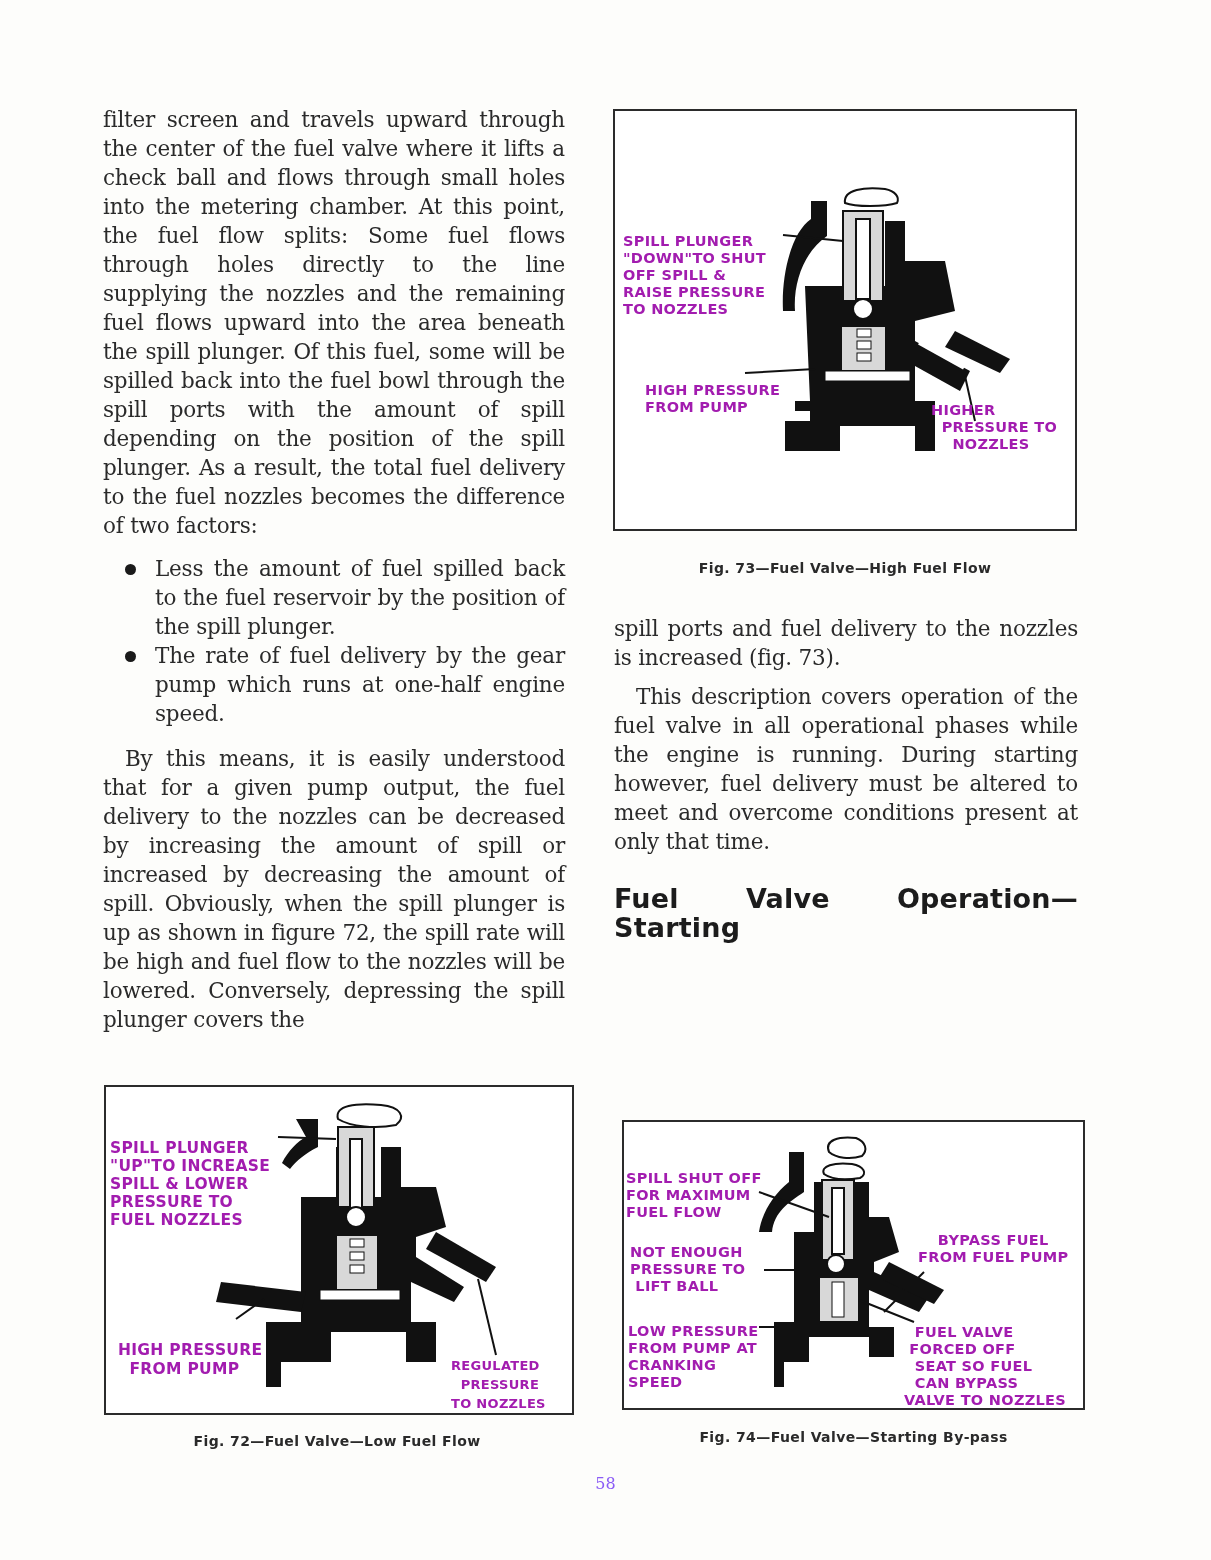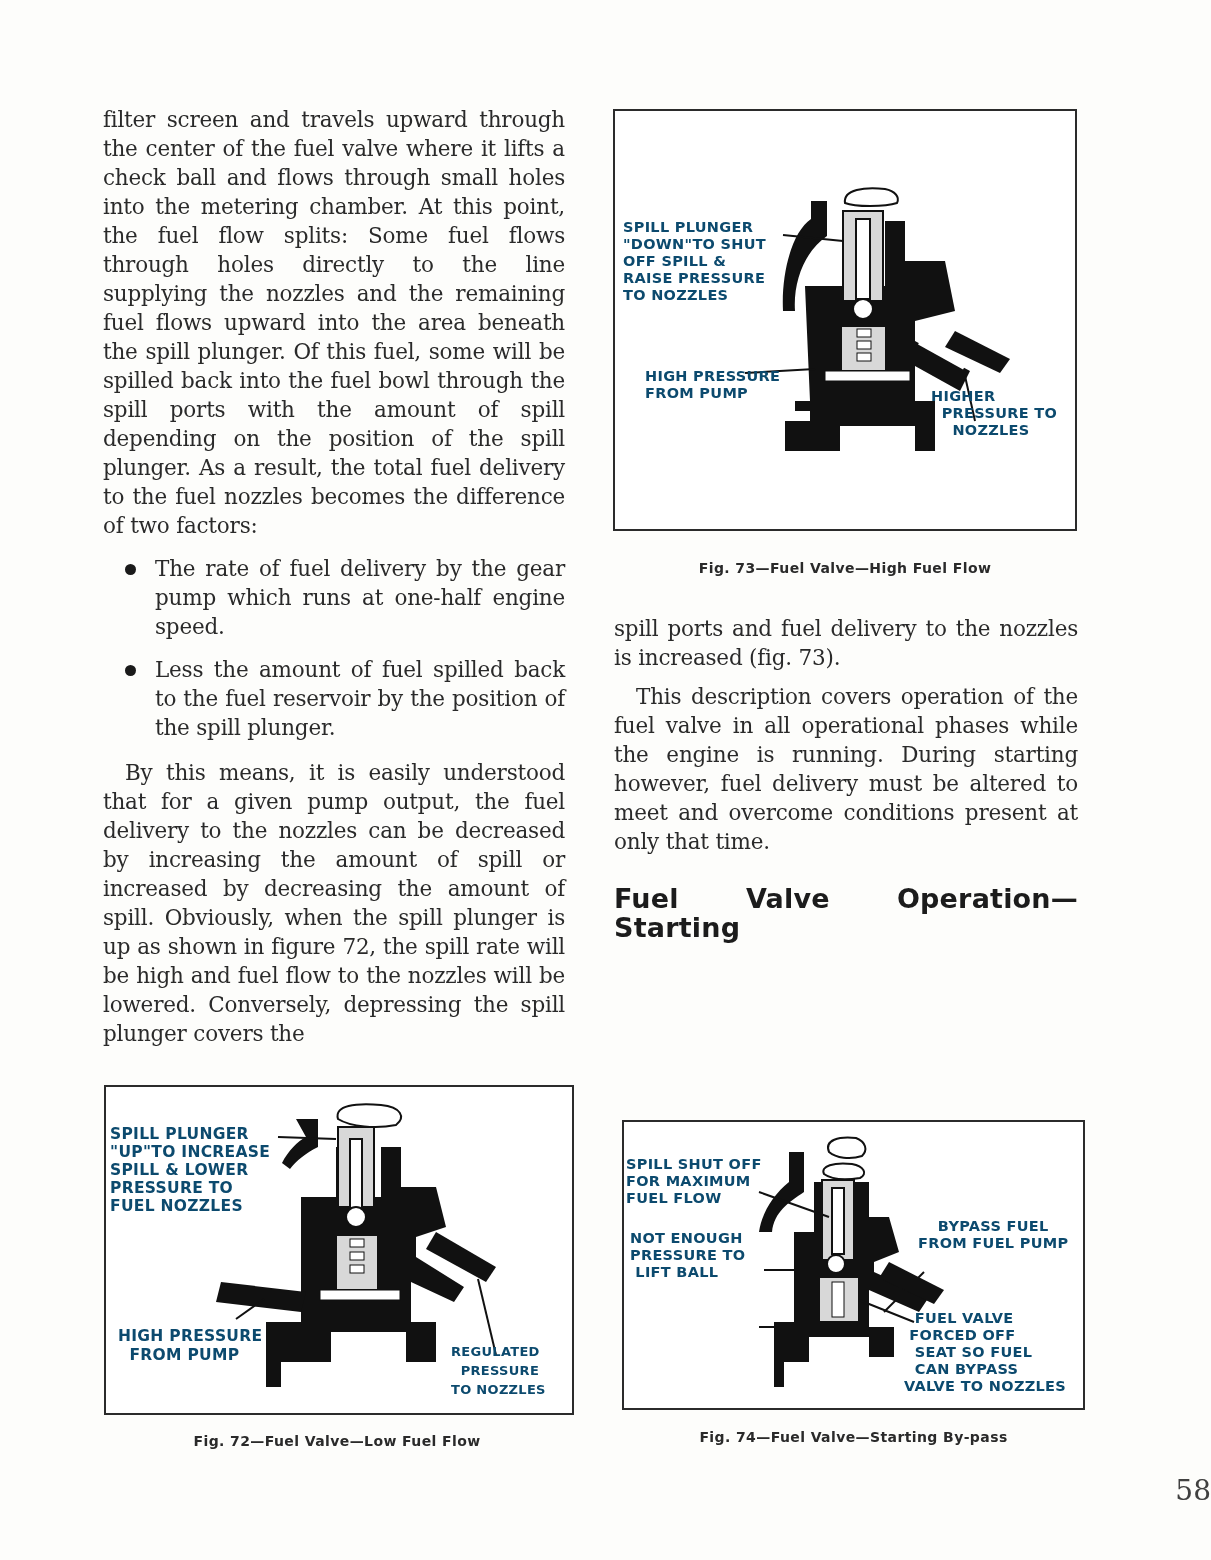--- a/index.html
+++ b/index.html
@@ -5,38 +5,38 @@
   html, body { margin:0; padding:0; }
   body { width:1211px; height:1560px; background:#fdfdfb; position:relative; overflow:hidden; color:#2a2a2a; }
   .col { position:absolute; font-family:"DejaVu Serif","Liberation Serif",serif; font-size:21.5px; line-height:29px; text-align:justify; letter-spacing:-0.2px; }
   .col p { margin:0; }
   .indent { text-indent:22px; }
   .bullets { list-style:none; margin:0; padding:0; }
   .bullets li { position:relative; padding-left:52px; margin:0; }
   .bullets li .dot { position:absolute; left:22px; top:10px; width:11px; height:11px; border-radius:50%; background:#1a1a1a; }
   .frame { position:absolute; border:2px solid #2b2b2b; background:#fff; }
   .frame svg { position:absolute; left:0; top:0; }
-  .lbl { position:absolute; font-family:"DejaVu Sans","Liberation Sans",sans-serif; font-weight:bold; font-size:14.5px; line-height:17px; color:#0c4a6e; white-space:pre; letter-spacing:0.3px; }
+  .lbl { position:absolute; font-family:"DejaVu Sans","Liberation Sans",sans-serif; font-weight:bold; font-size:14.5px; line-height:17px; color:#a21caf; white-space:pre; letter-spacing:0.3px;margin-top:14px; }
   .caption { position:absolute; font-family:"DejaVu Sans","Liberation Sans",sans-serif; font-weight:bold; font-size:14px; color:#2a2a2a; text-align:center; letter-spacing:0.4px; }
   .heading { font-family:"DejaVu Sans","Liberation Sans",sans-serif; font-weight:bold; font-size:27px; color:#1c1c1c; letter-spacing:0.2px; }
-  .pagenum { position:absolute; left:0; width:1211px; top:1474px; text-align:right; font-family:"DejaVu Serif","Liberation Serif",serif; font-size:28px; color:#404040; }
+  .pagenum { position:absolute; left:0; width:1211px; top:1474px; text-align:center; font-family:"DejaVu Serif","Liberation Serif",serif; font-size:16px; color:#8b5cf6; }
 </style>
 </head>
 <body>
 
 <div class="col" style="left:103px; top:105px; width:462px;">
   <p>filter screen and travels upward through the center of the fuel valve where it lifts a check ball and flows through small holes into the metering chamber. At this point, the fuel flow splits: Some fuel flows through holes directly to the line supplying the nozzles and the remaining fuel flows upward into the area beneath the spill plunger. Of this fuel, some will be spilled back into the fuel bowl through the spill ports with the amount of spill depending on the position of the spill plunger. As a result, the total fuel delivery to the fuel nozzles becomes the difference of two factors:</p>
   <ul class="bullets" style="margin-top:14px;">
+    <li>
+      <span class="dot"></span>
+      <span>Less the amount of fuel spilled back to the fuel reservoir by the position of the spill plunger.</span>
+    </li>
     <li style="margin-bottom:14px;">
       <span class="dot"></span>
       <span>The rate of fuel delivery by the gear pump which runs at one-half engine speed.</span>
-    </li>
-    <li>
-      <span class="dot"></span>
-      <span>Less the amount of fuel spilled back to the fuel reservoir by the position of the spill plunger.</span>
     </li>
   </ul>
   <p class="indent" style="margin-top:16px;">By this means, it is easily understood that for a given pump output, the fuel delivery to the nozzles can be decreased by increasing the amount of spill or increased by decreasing the amount of spill. Obviously, when the spill plunger is up as shown in figure 72, the spill rate will be high and fuel flow to the nozzles will be lowered. Conversely, depressing the spill plunger covers the</p>
 </div>
 
 <div class="frame" style="left:613px; top:109px; width:460px; height:418px;">
   <svg width="460" height="418" viewBox="0 0 460 418">
     <g fill="#111">
 
       <path d="M196 90 L212 90 L212 125 C190 140 178 170 180 200 L168 200 C166 160 178 120 196 108 Z"></path>
@@ -142,20 +142,24 @@
       <line x1="300" y1="150" x2="260" y2="190"></line>
       <line x1="290" y1="200" x2="235" y2="178"></line>
     </g>
   </svg>
   <div class="lbl" style="left:2px; top:34px;">SPILL SHUT OFF
 FOR MAXIMUM
 FUEL FLOW</div>
   <div class="lbl" style="left:6px; top:108px;">NOT ENOUGH
 PRESSURE TO
  LIFT BALL</div>
+  <div class="lbl" style="left:4px; top:187px;">LOW PRESSURE
+FROM PUMP AT
+CRANKING
+SPEED</div>
   <div class="lbl" style="left:294px; top:96px;text-align:center;">BYPASS FUEL
 FROM FUEL PUMP</div>
   <div class="lbl" style="left:280px; top:188px;">  FUEL VALVE
  FORCED OFF
   SEAT SO FUEL
   CAN BYPASS
 VALVE TO NOZZLES</div>
 </div>
 <div class="caption" style="left:622px; top:1429px; width:463px;">Fig. 74—Fuel Valve—Starting By-pass</div>
 

